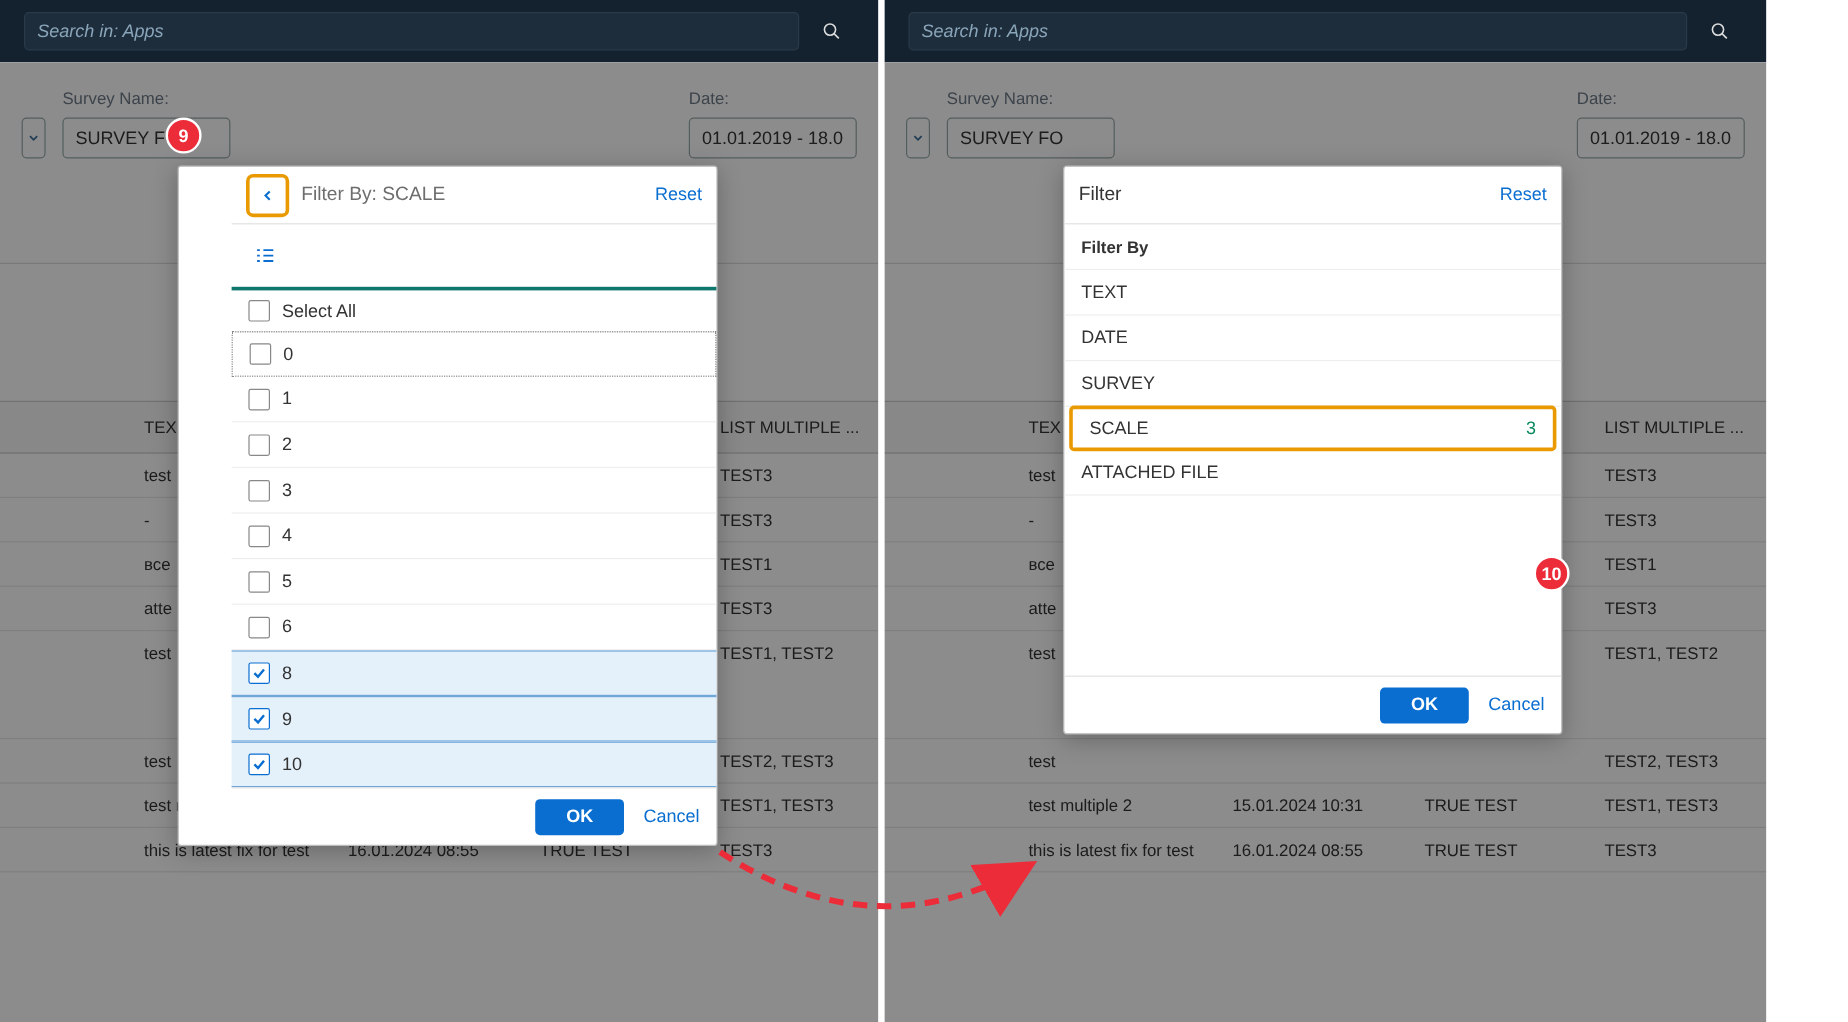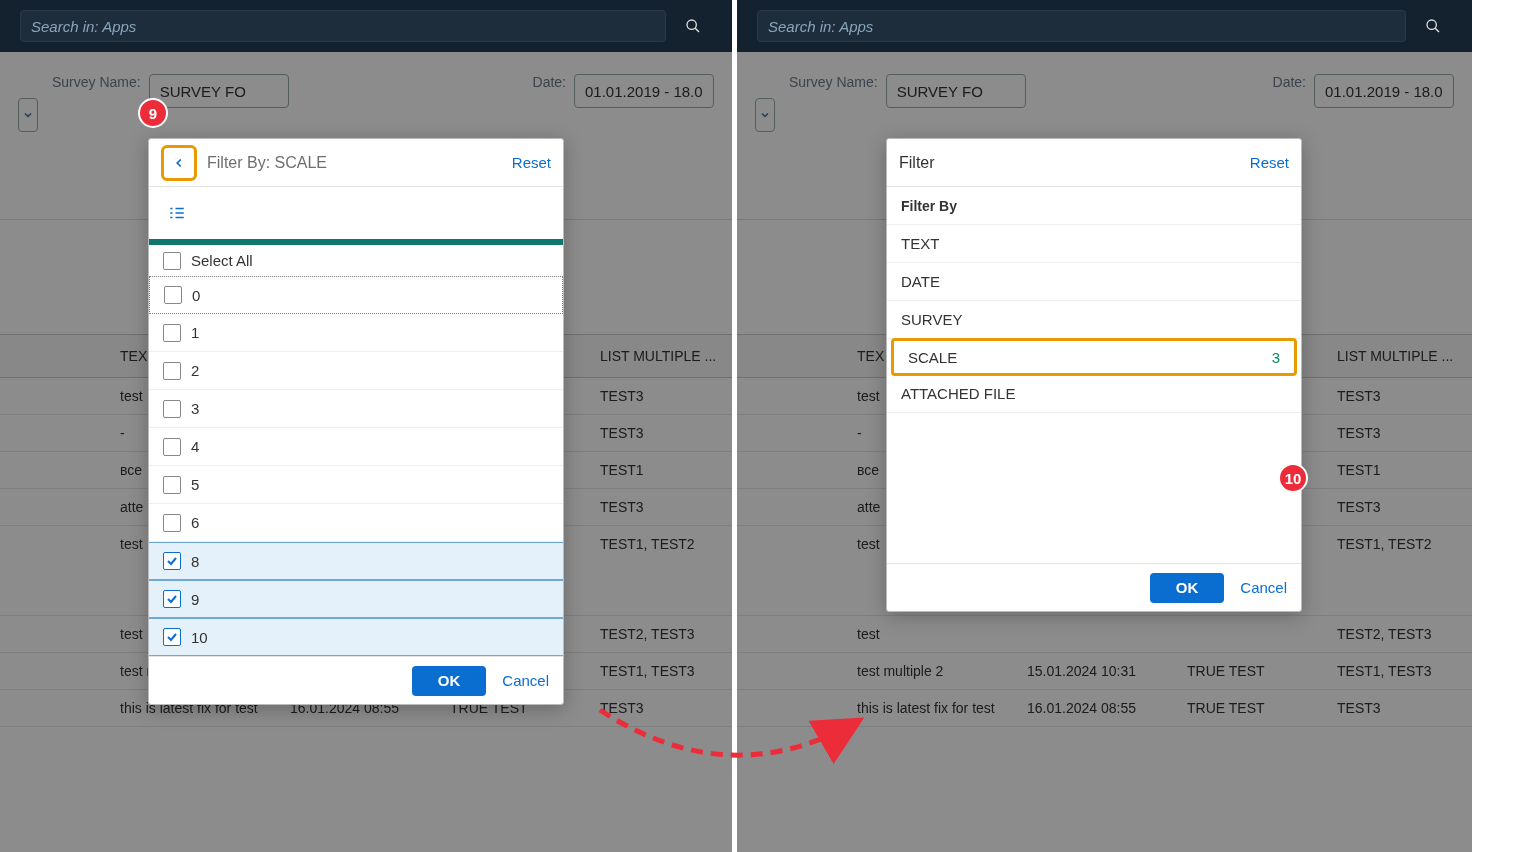--- a/index.html
+++ b/index.html
@@ -66,21 +66,21 @@
     height: 168px;
   }
   .down-chevron-btn {
     width: 20px; height: 34px;
     border: 1px solid #9aa; border-radius: 4px;
     display: flex; align-items: center; justify-content: center;
     margin-top: 24px;
     color: #3d6f9b;
     background: #fff;
   }
-  .field-group { display: flex; flex-direction: row; gap: 8px; }
+  .field-group { display: flex; flex-direction: column; gap: 8px; }
   .field-label { color: #6e7b88; font-size: 14px; }
   .field-box {
     height: 34px; border: 1px solid #9aa; border-radius: 4px;
     background: #fff; padding: 0 10px;
     display: flex; align-items: center; font-size: 15px;
     color: #333; min-width: 140px; white-space: nowrap;
   }
   .table-area {
     position: absolute;
     top: 220px; left: 0; right: 0; bottom: 0;
@@ -108,21 +108,21 @@
     top: 52px; left: 0; right: 0; bottom: 0;
     background: rgba(0,0,0,0.45);
   }
   .popup {
     position: absolute;
     background: #fff;
     border: 1px solid #bbb;
     box-shadow: 0 4px 20px rgba(0,0,0,0.25);
     border-radius: 3px;
   }
-  .popup-left { top: 138px; left: 148px; width: 416px; }
+  .popup-left { top: 138px; left: 148px; width: 450px; padding-left: 44px; }
   .popup-right { top: 138px; left: 886px; width: 416px; }
   .pop-head {
     display: flex; align-items: center;
     height: 48px; padding: 0 12px;
     border-bottom: 1px solid #e2e2e2;
   }
   .back-btn {
     width: 36px; height: 36px;
     border: 3px solid #e99a00; border-radius: 6px;
     display: flex; align-items: center; justify-content: center;
@@ -392,21 +392,21 @@
       <svg width="18" height="18" viewBox="0 0 24 24" fill="none" stroke="#0a6ed1" stroke-width="2">
           <line x1="3" y1="6" x2="6" y2="6"></line>
           <line x1="10" y1="6" x2="21" y2="6"></line>
           <line x1="3" y1="12" x2="6" y2="12"></line>
           <line x1="10" y1="12" x2="21" y2="12"></line>
           <line x1="3" y1="18" x2="6" y2="18"></line>
           <line x1="10" y1="18" x2="21" y2="18"></line>
         </svg>
     </button>
   </div>
-  <div class="chk-row" style="border-top:6px solid #0f766e;">
+  <div class="chk-row" style="border-top:3px solid #0f766e;">
     <div class="chk"></div>
     <span>Select All</span>
   </div>
   <div id="opts-left">
       <div class="chk-row dotted">
         <div class="chk"></div>
         <span>0</span>
       </div>
       <div class="chk-row">
         <div class="chk"></div>

